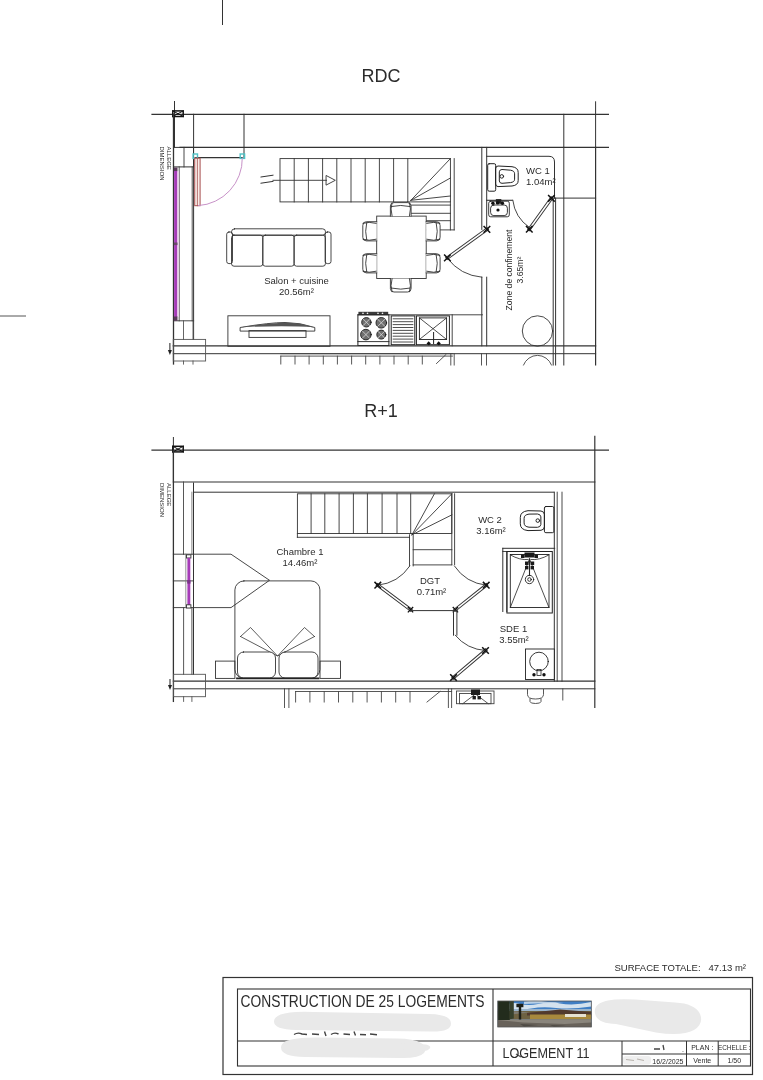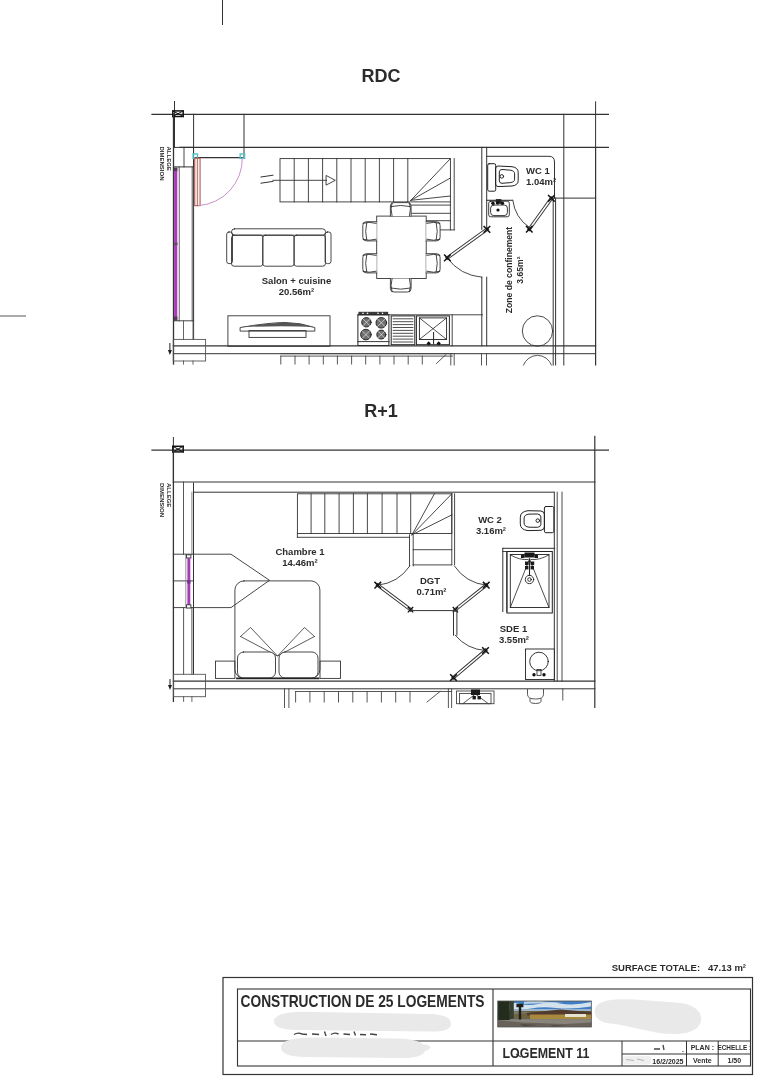--- a/index.html
+++ b/index.html
@@ -1,16 +1,16 @@
 <!DOCTYPE html>
 <html><head>
 <meta charset="utf-8">
 <style>
 html,body{margin:0;padding:0;background:#fff;}
-#page{width:763px;height:1080px;position:relative;font-family:"Liberation Sans",sans-serif;font-weight:bold;}
+#page{width:763px;height:1080px;position:relative;font-family:"Liberation Sans",sans-serif;}
 svg{position:absolute;top:0;left:0;}
 text{fill:#2b2b2b;font-family:"Liberation Sans",sans-serif;}
 </style>
 </head>
 <body>
 <div id="page">
 <svg width="763" height="1080" viewBox="0 0 763 1080">
 
 <rect x="0" y="0" width="763" height="1080" fill="#ffffff"></rect>
 

